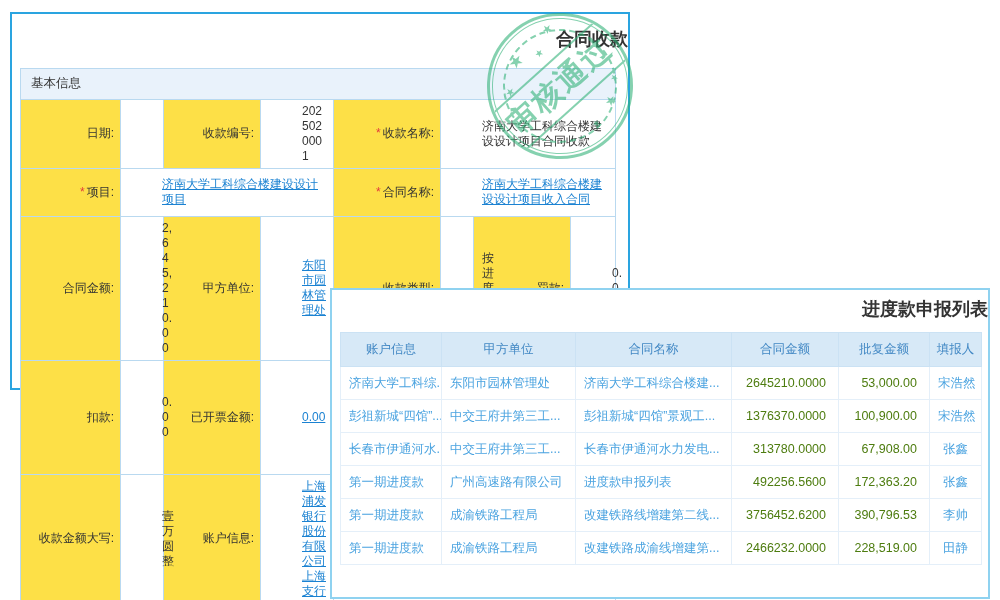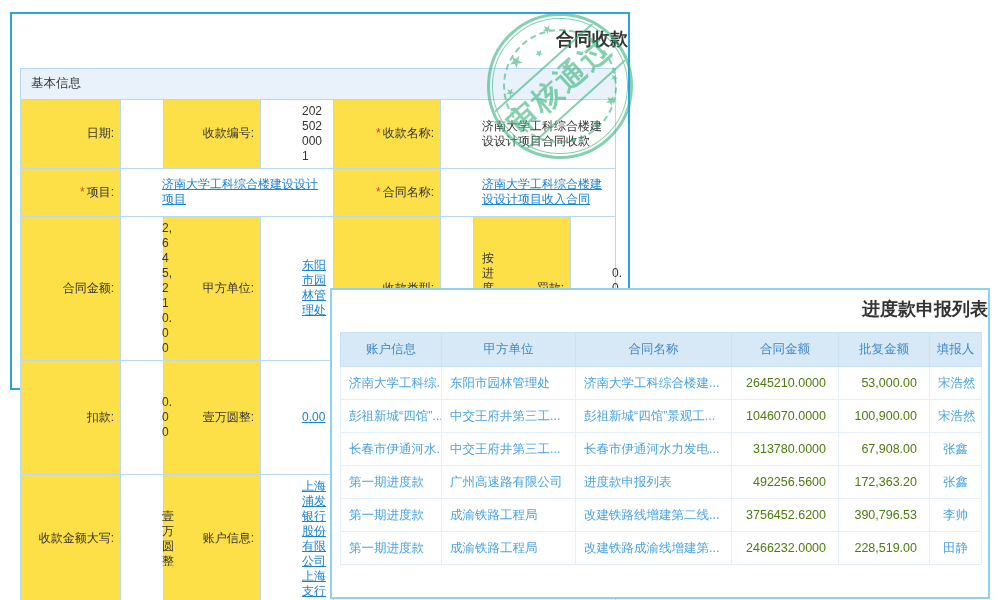--- a/index.html
+++ b/index.html
@@ -104,21 +104,21 @@
       <td class="lbl">甲方单位:</td>
       <td class="val"><a class="flink">东阳市园林管理处</a></td>
       <td class="lbl">收款类型:</td>
       <td class="val">按进度付款</td>
       <td class="lbl">罚款:</td>
       <td class="val">0.00</td>
     </tr>
     <tr style="height:55px">
       <td class="lbl">扣款:</td>
       <td class="val">0.00</td>
-      <td class="lbl">壹万圆整:</td>
+      <td class="lbl">已开票金额:</td>
       <td class="val"><a class="flink">0.00</a></td>
       <td class="lbl">已收款金额:</td>
       <td class="val">0.00</td>
       <td class="lbl"><span class="req">*</span><span>收款金额:</span></td>
       <td class="val">10,000.00</td>
     </tr>
     <tr style="height:78px">
       <td class="lbl">收款金额大写:</td>
       <td class="val">壹万圆整</td>
       <td class="lbl">账户信息:</td>
@@ -169,21 +169,21 @@
       <td class="t">东阳市园林管理处</td>
       <td class="t">济南大学工科综合楼建...</td>
       <td class="num">2645210.0000</td>
       <td class="num">53,000.00</td>
       <td class="ctr">宋浩然</td>
     </tr>
     <tr>
       <td class="t">彭祖新城“四馆”...</td>
       <td class="t">中交王府井第三工...</td>
       <td class="t">彭祖新城“四馆”景观工...</td>
-      <td class="num">1046070.0000</td>
+      <td class="num">1376370.0000</td>
       <td class="num">100,900.00</td>
       <td class="ctr">宋浩然</td>
     </tr>
     <tr>
       <td class="t">长春市伊通河水...</td>
       <td class="t">中交王府井第三工...</td>
       <td class="t">长春市伊通河水力发电...</td>
       <td class="num">313780.0000</td>
       <td class="num">67,908.00</td>
       <td class="ctr">张鑫</td>

